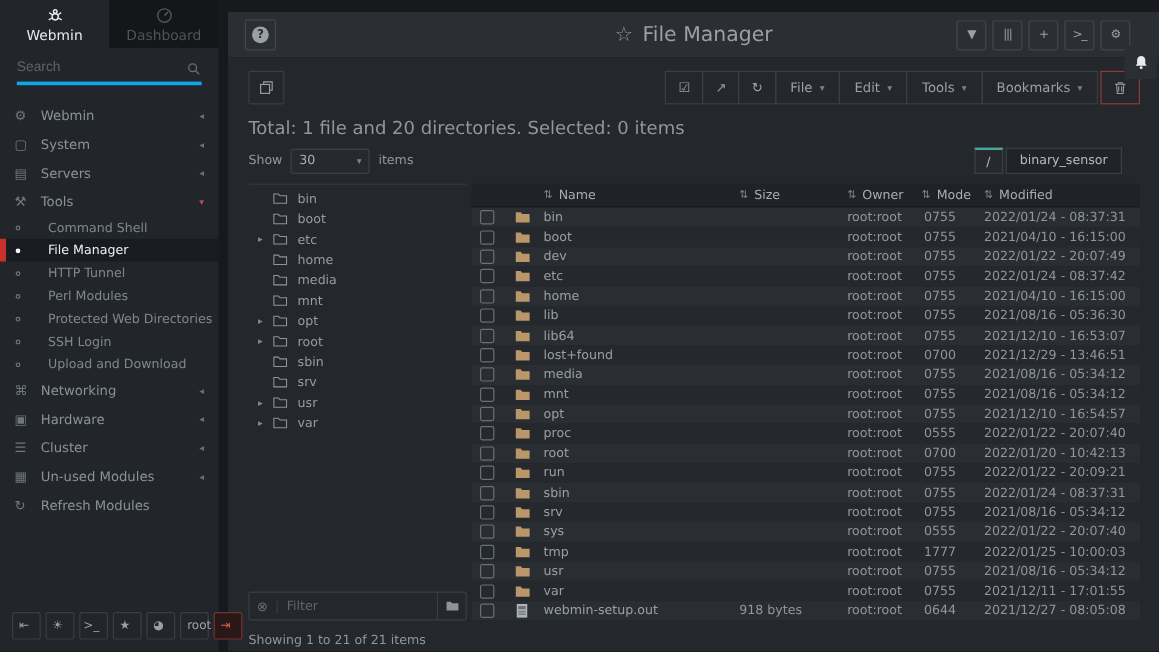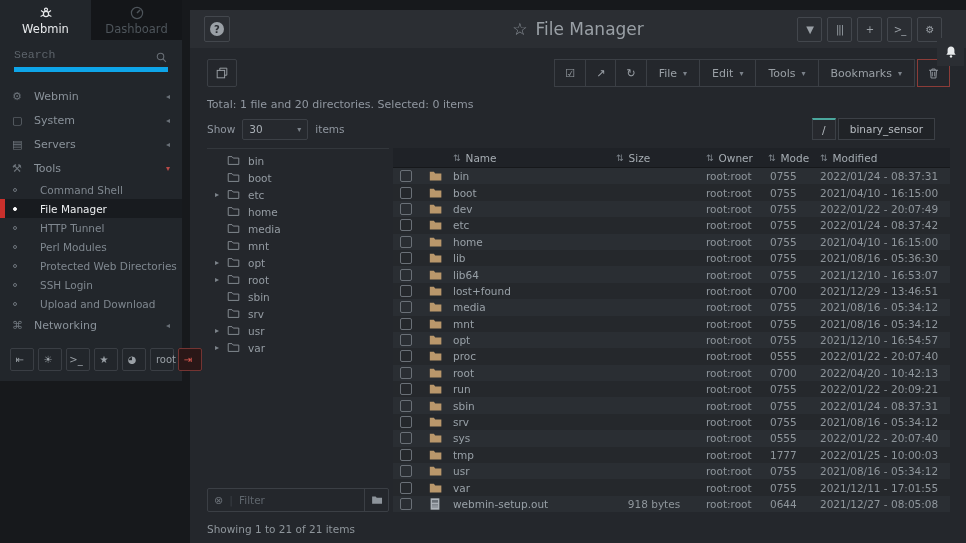--- a/index.html
+++ b/index.html
@@ -2,28 +2,28 @@
 <html><head>
 <meta charset="utf-8">
 <style>
   *{margin:0;padding:0;box-sizing:border-box}
   html,body{width:966px;height:543px;overflow:hidden}
   body{background:#17191c;font-family:"DejaVu Sans","Liberation Sans",sans-serif;color:#9aa0a6;position:relative}
   svg{display:block}
   .hiddefs{position:absolute;width:0;height:0;overflow:hidden}
 
   
-  .sidebar{position:absolute;left:0;top:0;width:182px;height:381px;background:#22262b;display:flex;flex-direction:column;z-index:2}
+  .sidebar{position:absolute;left:0;top:0;width:182px;height:543px;background:#22262b;display:flex;flex-direction:column;z-index:2}
   .logo-row{display:flex;height:40px;flex:0 0 40px}
   .logo-tab{flex:1;display:flex;flex-direction:column;align-items:center;justify-content:center;gap:1px;font-size:11.5px;color:#e8eaec;cursor:pointer}
   .logo-tab .bicon{color:#e8eaec}
   .logo-tab.dash{background:#141619;color:#4e555b}
   .logo-tab.dash .bicon{color:#4e555b}
   .search-row{flex:0 0 36px;display:flex;align-items:center;padding:0 14px;position:relative}
-  .search-row input{width:100%;background:transparent;border:none;border-bottom:5px solid #0ea5e9;color:#aab0b6;font-size:11.5px;padding:4px 18px 6px 0;outline:none;font-family:Liberation Mono, monospace}
+  .search-row input{width:100%;background:transparent;border:none;border-bottom:3px solid #0ea5e9;color:#aab0b6;font-size:11.5px;padding:4px 18px 6px 0;outline:none;font-family:Liberation Sans, sans-serif}
   .search-row input::placeholder{color:#5d646b}
   .search-row .sicon{position:absolute;right:14px;top:11px;color:#6a7077}
   .menu{flex:1;padding-top:8px;overflow:hidden}
   .menu-item{display:flex;align-items:center;height:24px;padding:0 12px;font-size:11px;color:#8a929a;cursor:pointer}
   .menu-item .glyph{width:16px;font-size:11px;color:#6f767d;text-align:left}
   .menu-item .lbl{margin-left:6px}
   .menu-item .caret{margin-left:auto;font-size:8px;color:#686f76}
   .menu-item.open .caret{color:#b94a48}
   .sub-item{display:flex;align-items:center;height:19px;padding-left:40px;font-size:10.5px;color:#7f878f;position:relative;cursor:pointer}
   .sub-item .dot{position:absolute;left:13px;top:8px;width:4px;height:4px;border:1px solid #6f767d;border-radius:50%}
@@ -48,21 +48,21 @@
   .bell-tab{position:absolute;right:2px;top:38px;width:27px;height:28px;background:#2b2e33;display:flex;align-items:center;justify-content:center;z-index:4;cursor:pointer}
 
   .content{position:absolute;left:8px;right:0;top:48px;bottom:0;background:#24272c;padding:8px 0 0 17px}
   .fm-toolbar{display:flex;align-items:center;height:30px;margin-top:2px}
   .tool-left{width:30px;height:28px;border:1px solid #3b3f45;border-radius:2px;display:flex;align-items:center;justify-content:center;color:#9aa0a6;cursor:pointer}
   .tool-right{margin-left:auto;margin-right:16px;display:flex}
   .tbtn{height:28px;border:1px solid #3b3f45;margin-left:-1px;display:flex;align-items:center;justify-content:center;padding:12px 12px;font-size:11px;color:#9aa0a6;gap:6px;cursor:pointer}
   .tbtn .dd{font-size:8px;color:#7b828a}
   .tbtn.icon-only{padding:0 10px;font-size:11px}
   .tbtn.trash{border-color:#8c3c38;margin-left:2px;padding:0 9px}
-  .status-line{margin-top:10px;font-size:11px;color:#9097a0}
+  .status-line{margin-top:10px;font-size:15px;color:#9097a0}
   .show-row{margin-top:7px;display:flex;align-items:center;margin-right:31px}
   .show-row .lab{font-size:10.5px;color:#9097a0}
   .page-select{width:66px;height:21px;border:1px solid #3c4046;background:#26292e;border-radius:2px;display:flex;align-items:center;margin:0 7px;padding:0 6px;font-size:10.5px;color:#aab0b6;cursor:pointer}
   .page-select .dd{margin-left:auto;font-size:8px;color:#7b828a}
   .crumbs{margin-left:auto;display:flex;gap:2px}
   .crumb-root{width:24px;height:22px;background:#27292e;border:1px solid #3c4046;border-top:2px solid #4aa79d;display:flex;align-items:center;justify-content:center;font-size:10.5px;color:#b6bbc0;cursor:pointer}
   .crumb-seg{height:22px;border:1px solid #3c4046;background:#202327;display:flex;align-items:center;padding:0 11px;font-size:10.5px;color:#b6bbc0;cursor:pointer}
 
   .panels{display:flex;margin-top:8px;height:366px;margin-right:16px;gap:4px}
   .tree-panel{width:182px;border-top:1px solid #33373c;display:flex;flex-direction:column;padding-top:3px}
@@ -87,21 +87,21 @@
   .trow{height:16.4px;font-size:10.5px;color:#8f969c;cursor:pointer}
   .trow:nth-child(odd){background:#2a2e33}
   .trow:nth-child(even){background:#25282c}
   .c-check{display:flex;justify-content:center}
   .checkbox{width:12px;height:12px;border:1px solid #6a7077;border-radius:2px;background:transparent}
   .c-icon{display:flex;justify-content:flex-start;padding-left:9px}
   .c-icon .icon-folder{color:#b9976b}
   .trow .icon-file{display:none}
   .trow.file .icon-file{display:block}
   .c-name{color:#98a0a7;padding-right:6px;white-space:nowrap;overflow:hidden}
-  .c-size{text-align:center;padding-right:14px}
+  .c-size{text-align:left;padding-right:14px}
   .c-mode{padding-left:2px}
   .pager-line{margin-top:9px;font-size:10.5px;color:#8f969c}
 </style>
 </head>
 <body>
 
 <svg class="hiddefs" xmlns="http://www.w3.org/2000/svg">
   <symbol id="i-folder" viewBox="0 0 16 16">
       <path d="M1.5 3.2h4.6l1.6 1.8h7v8H1.5z" fill="currentColor"></path>
     </symbol>
@@ -696,21 +696,21 @@
               <span class="cell c-icon">
                 <svg class="icon-folder" width="15" height="14">
                   <use href="#i-folder"></use>
                 </svg>
 
               </span>
               <span class="cell c-name">root</span>
               <span class="cell c-size"></span>
               <span class="cell c-owner">root:root</span>
               <span class="cell c-mode">0700</span>
-              <span class="cell c-modified">2022/04/20 - 10:42:13</span>
+              <span class="cell c-modified">2022/01/20 - 10:42:13</span>
             </div>
             <div class="trow">
               <span class="cell c-check">
                 <span class="checkbox"></span>
               </span>
               <span class="cell c-icon">
                 <svg class="icon-folder" width="15" height="14">
                   <use href="#i-folder"></use>
                 </svg>
 

